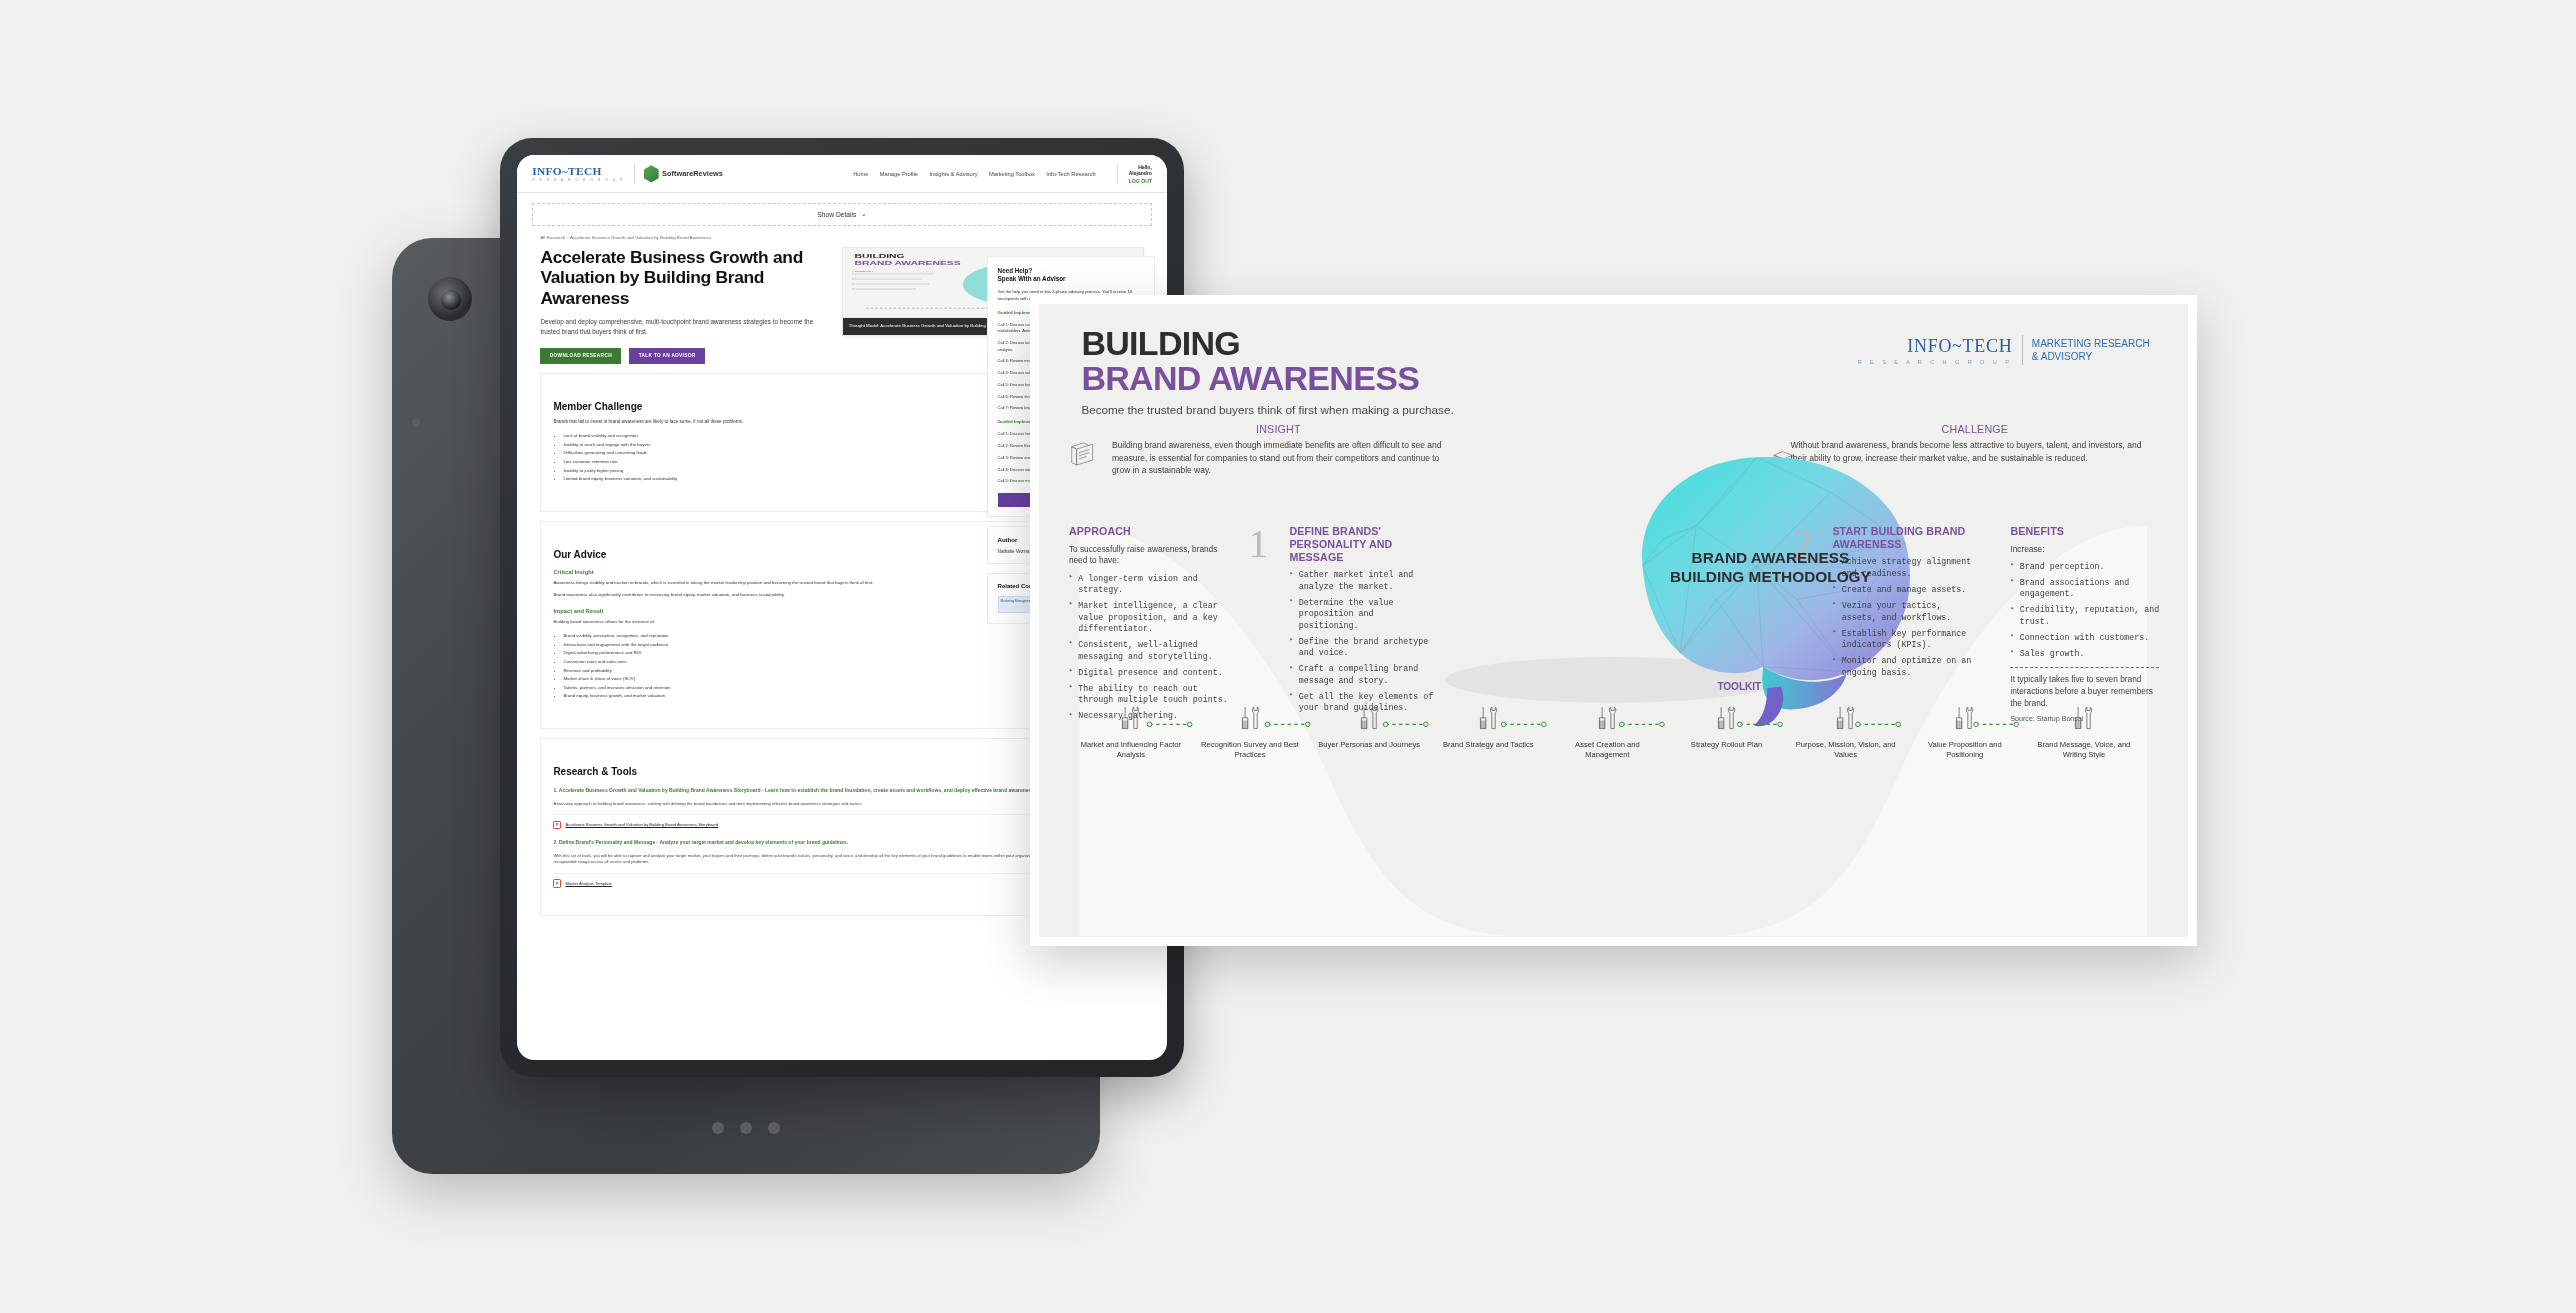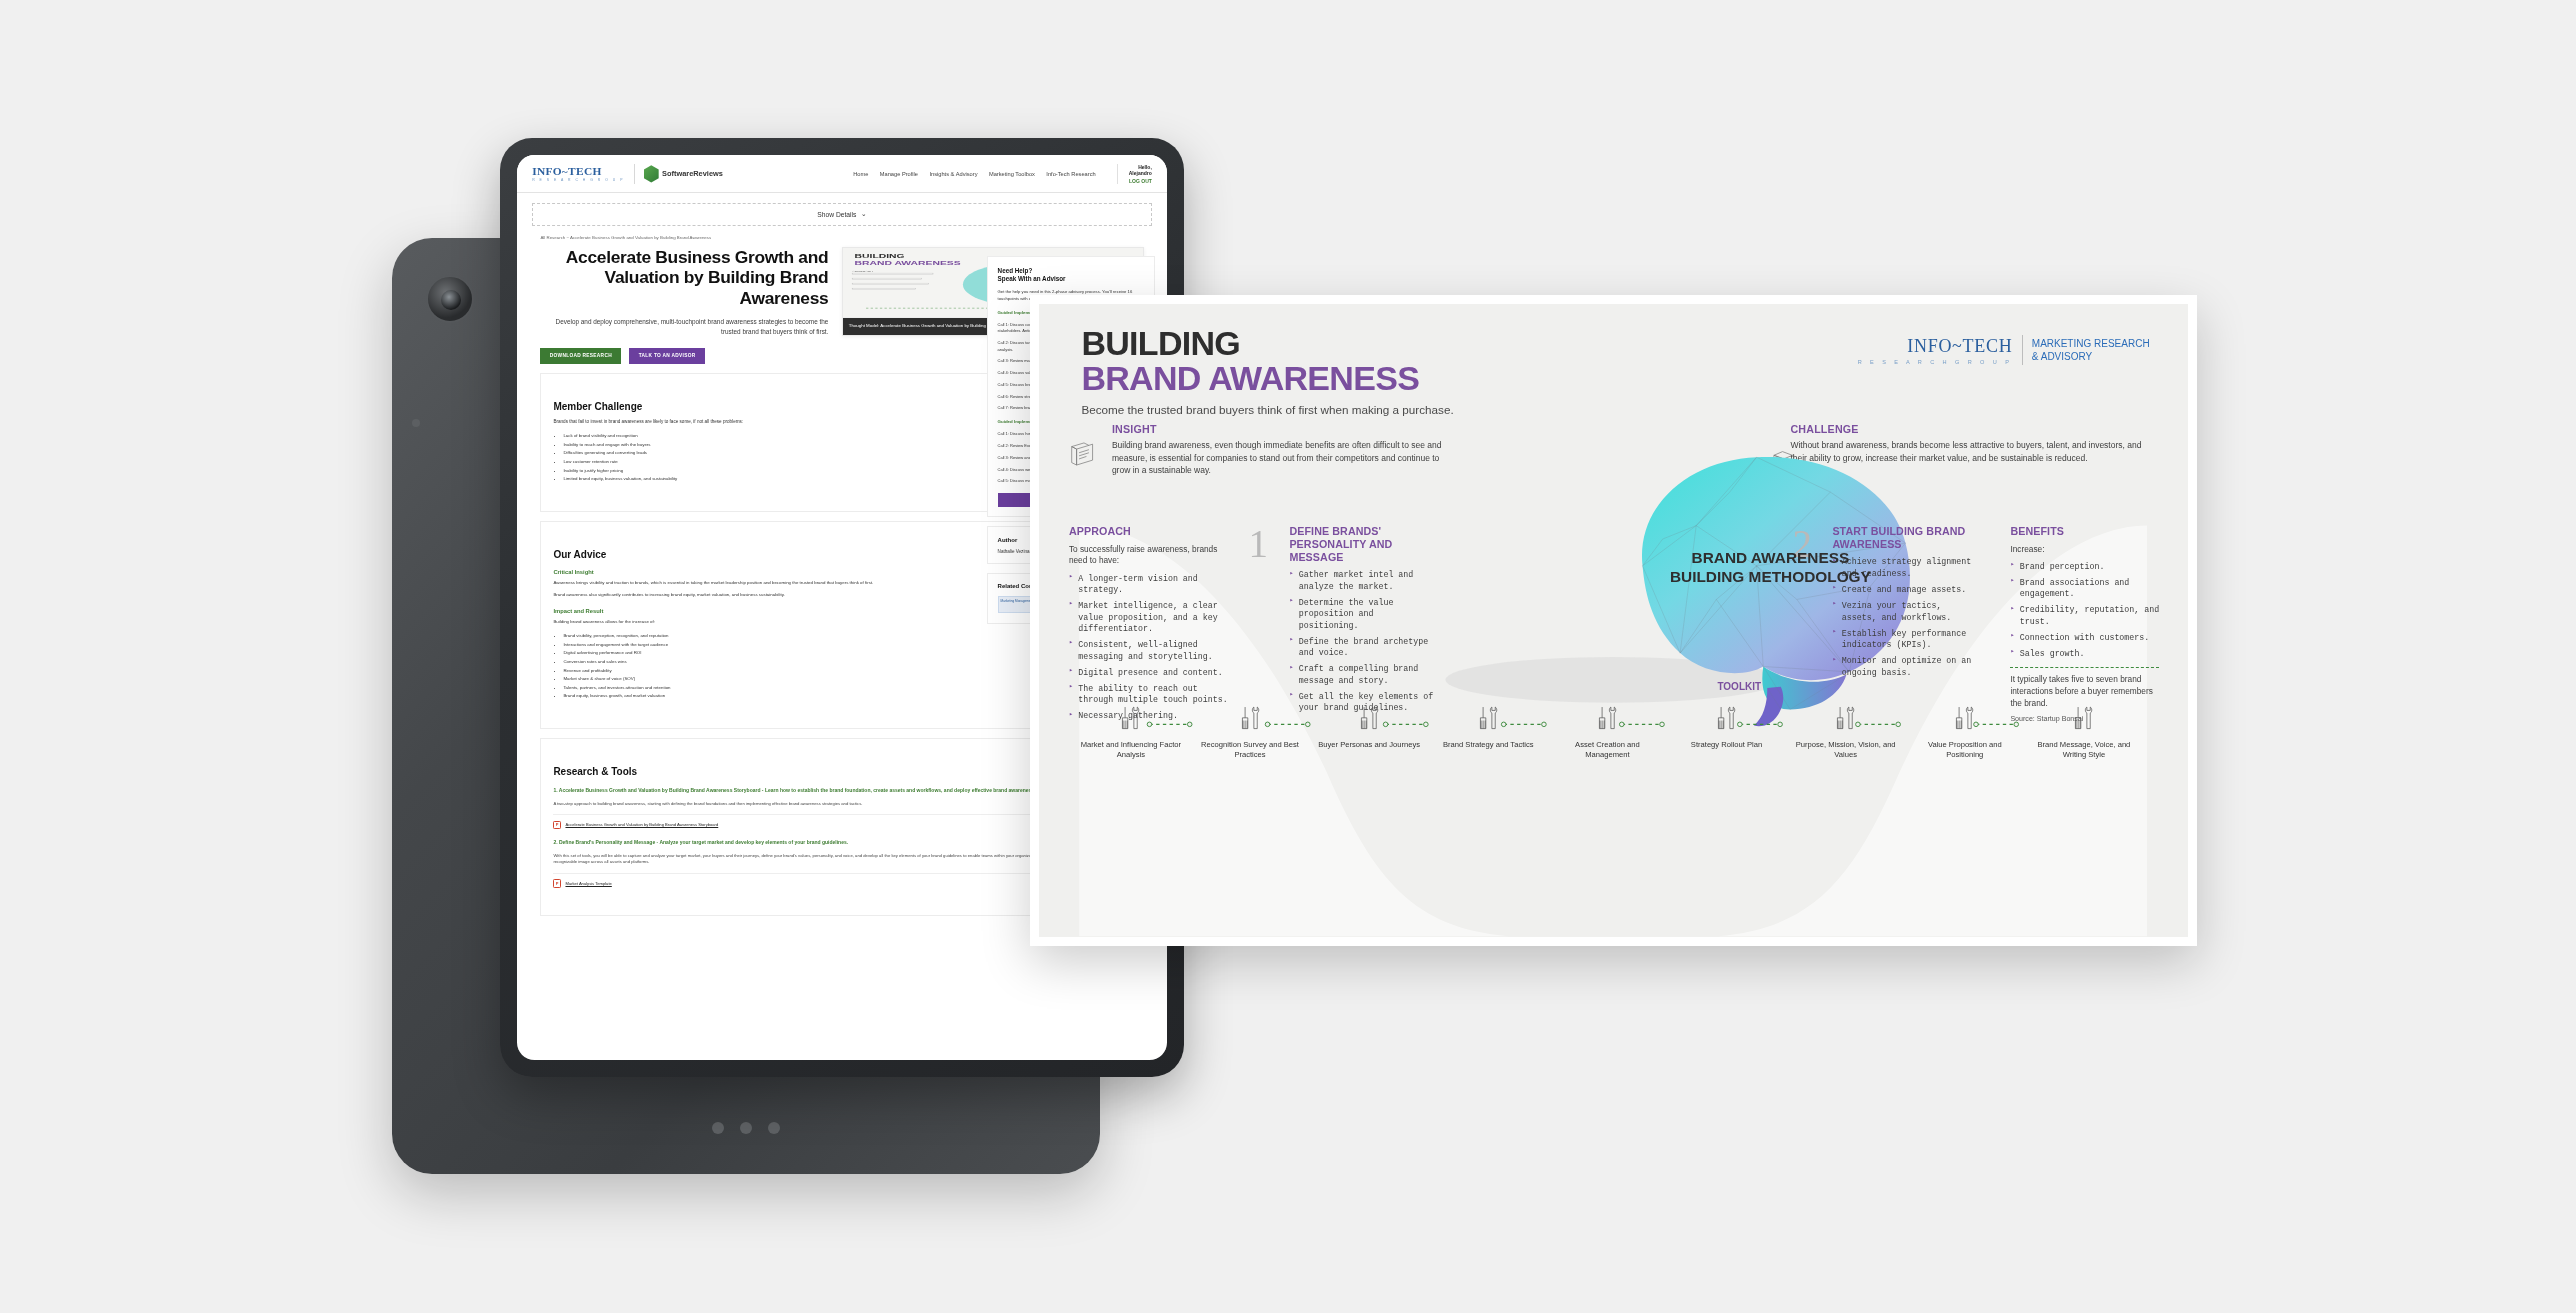--- a/index.html
+++ b/index.html
@@ -68,21 +68,21 @@
   .nav-user .lo { font-size:5px; font-weight:700; color:#3e7d32; margin-top:2px; }
 
   .show-details {
     margin:9.4px 14.8px 0; height:23px; border:0.7px dashed #c8c8c8;
     display:flex;align-items:center;justify-content:center; font-size:6.7px; color:#333; gap:4.7px;
   }
 
   .crumb { padding:9.4px 23px 0; font-size:4.4px; color:#6b6b6b; }
 
   .hero { padding: 6.7px 23px 0; display:flex; gap:13.4px; }
-  .hero-l { width:288px;text-align:right; }
+  .hero-l { width:288px; }
   .hero h1 { font-size:17.4px; line-height:1.17; font-weight:800; color:#111; letter-spacing:-0.3px;}
   .hero p.sub { margin-top:9.4px; font-size:6.4px; line-height:1.55; color:#3b3b3b;}
   .hero-btns { margin-top:10.7px; display:flex; gap:8px;}
   .btn { padding:5.4px 9.4px; font-size:4.8px; font-weight:700; color:#fff; letter-spacing:0.3px;}
   .btn.green { background:#3c7a33; }
   .btn.purple{ background:#6b3f9e; }
 
   .hero-r { flex:1; }
   .thumb-card { background:#fff; border:0.7px solid #e8e8e8; box-shadow:0 1.3px 4px rgba(0,0,0,.07); }
   .thumb-img {
@@ -128,21 +128,21 @@
     padding:9.4px;
   }
   .info-inner { position:relative; width:100%; height:100%; background:#f0f0ee; overflow:hidden;}
 
   .ig-title { position:absolute; left:42px; top:23px; }
   .ig-title .t1 { font-size:34px; font-weight:800; letter-spacing:-0.7px; color:#2e2e2e; line-height:.98;}
   .ig-title .t2 { font-size:34px; font-weight:800; letter-spacing:-0.7px; color:#7a4f9e; line-height:1.02;}
   .ig-sub { position:absolute; left:42px; top:99px; font-size:11.7px; color:#4a4a4a;}
 
   .blk { position:absolute; }
-  .blk .bh { font-size:10.7px; font-weight:700; color:#7a4f9e; letter-spacing:0.2px;}
+  .blk .bh { font-size:10.7px; font-weight:400; color:#7a4f9e; letter-spacing:0.2px;text-align:center;}
   .blk .bp { margin-top:4px; font-size:8.5px; line-height:1.45; color:#3d3d3d;}
   .ic-sketch { position:absolute; width:29.5px; height:29.5px; opacity:.75;}
 
   .col { position:absolute; }
   .col .ch { font-size:10.7px; font-weight:800; color:#7a4f9e; letter-spacing:0.1px; line-height:1.2;}
   .col .cp { margin-top:5.4px; font-size:8.3px; line-height:1.42; color:#3d3d3d;}
   .col ul { margin-top:5.4px; list-style:none;font-family:Liberation Mono, monospace;}
   .col li { font-size:8.3px; line-height:1.38; color:#3d3d3d; margin-bottom:4.7px;
     padding-left:9.4px; position:relative;}
   .col li:before { content:"\25B8"; position:absolute; left:0; top:-0.7px; color:#7a4f9e; font-size:6.7px;}

